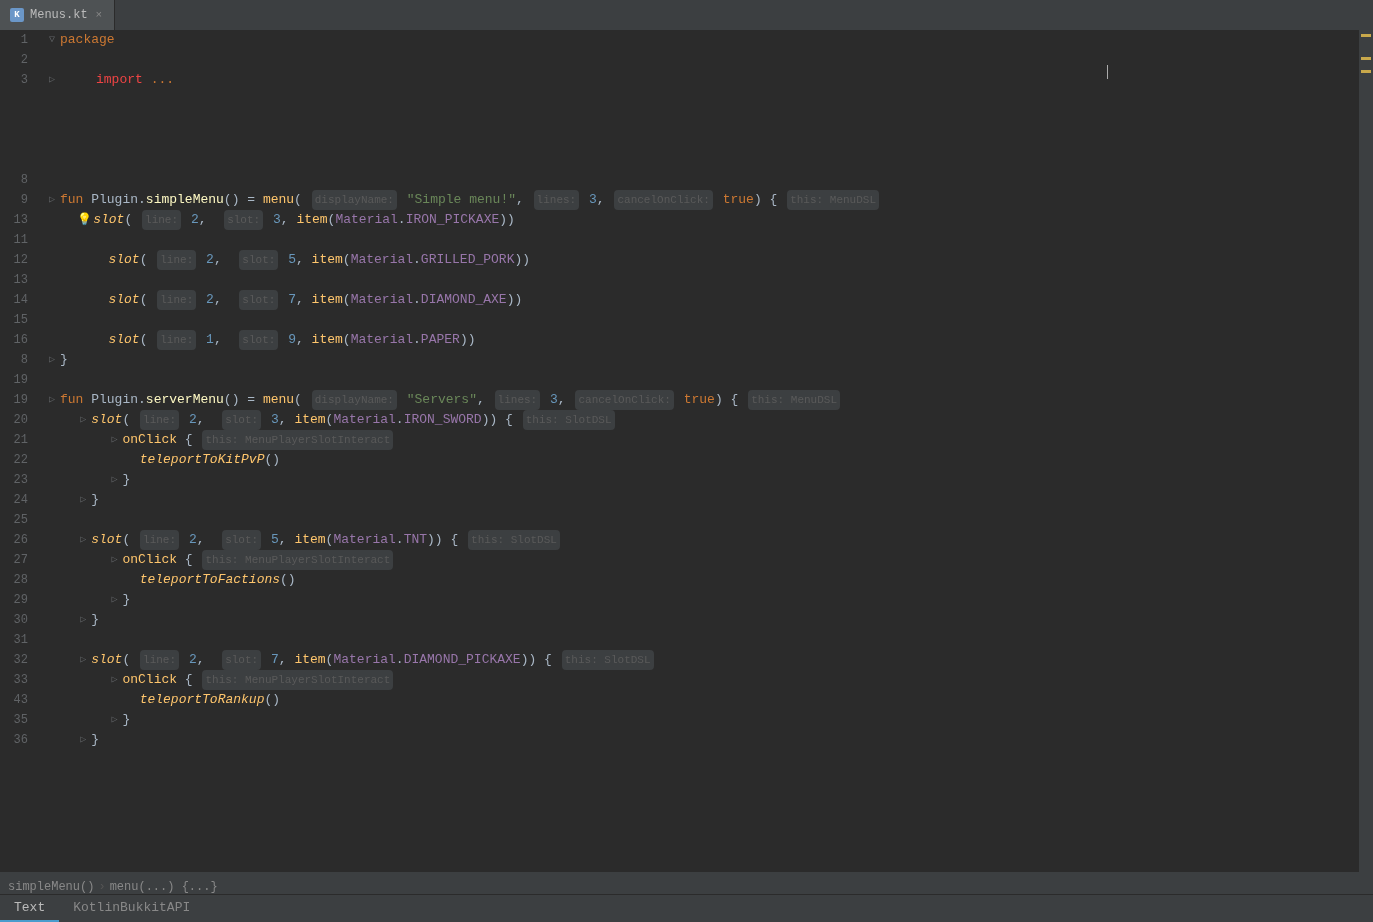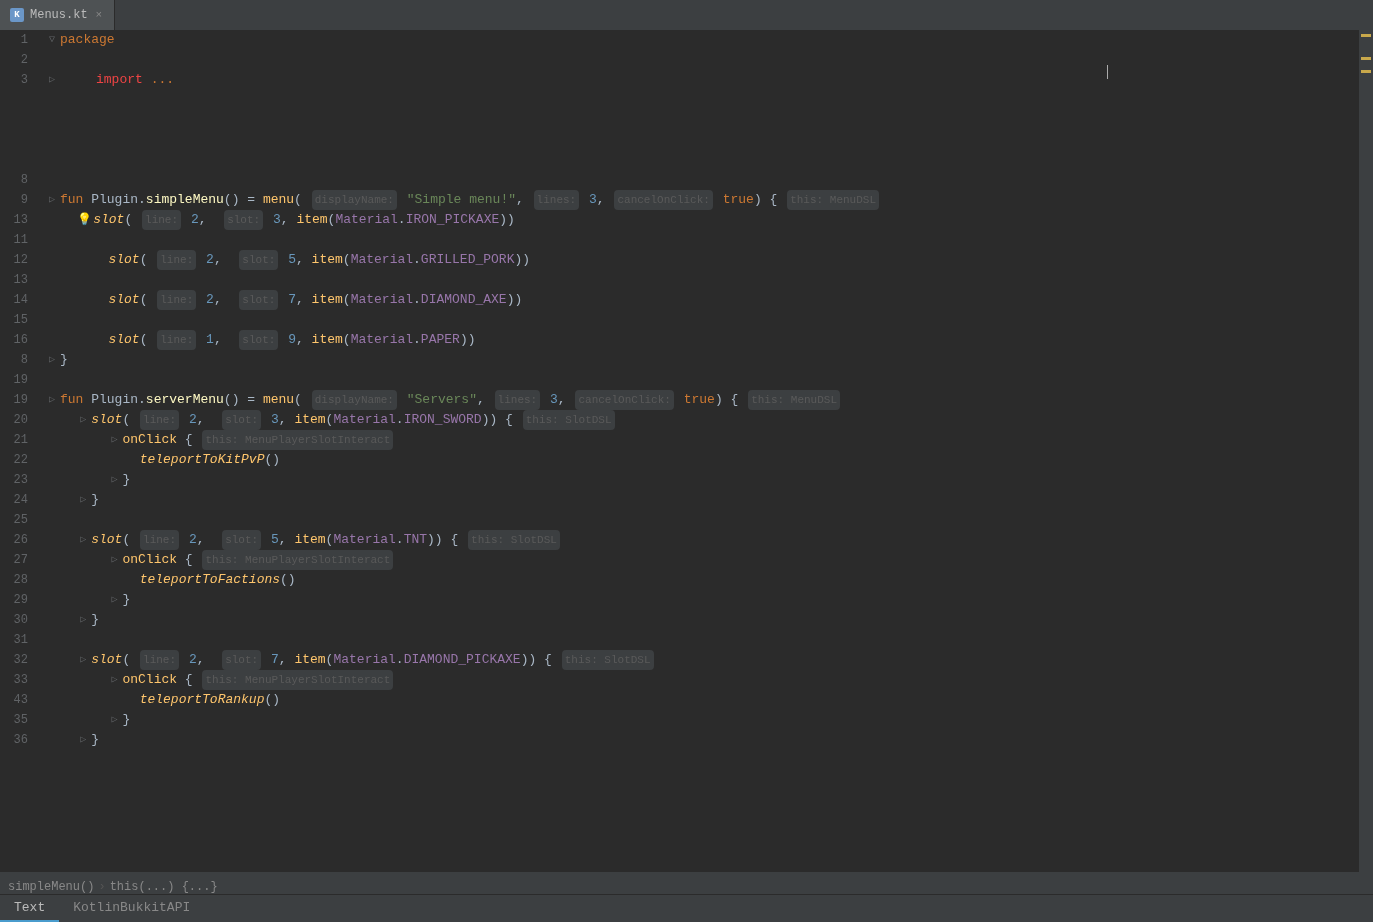--- a/index.html
+++ b/index.html
@@ -436,21 +436,21 @@
   </div>
 
   <div style="position:absolute; top:64px; left:1107px; pointer-events:none;">
     <span class="text-cursor"></span>
   </div>
 </div>
 
 <div id="breadcrumb">
   <span>simpleMenu()</span>
   <span class="breadcrumb-sep">›</span>
-  <span>this(...) {...}</span>
+  <span>menu(...) {...}</span>
 </div>
 
 <div id="status-bar">
   <div class="status-tab active">
     <span>Text</span>
   </div>
   <div class="status-tab">
     <span>KotlinBukkitAPI</span>
   </div>
 </div>

